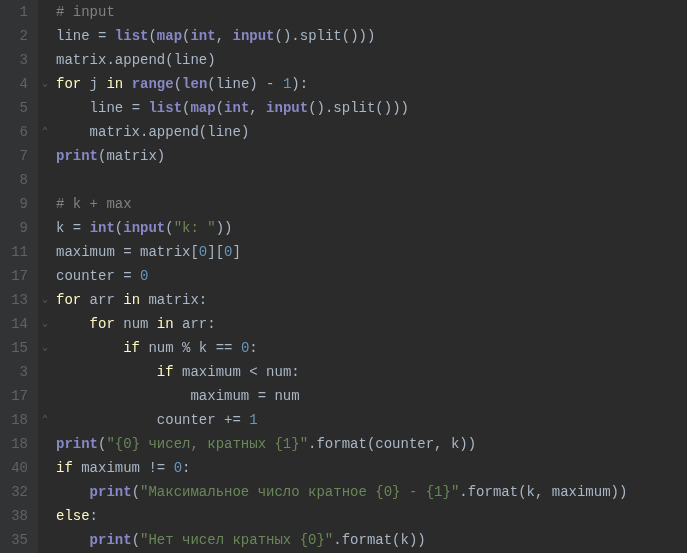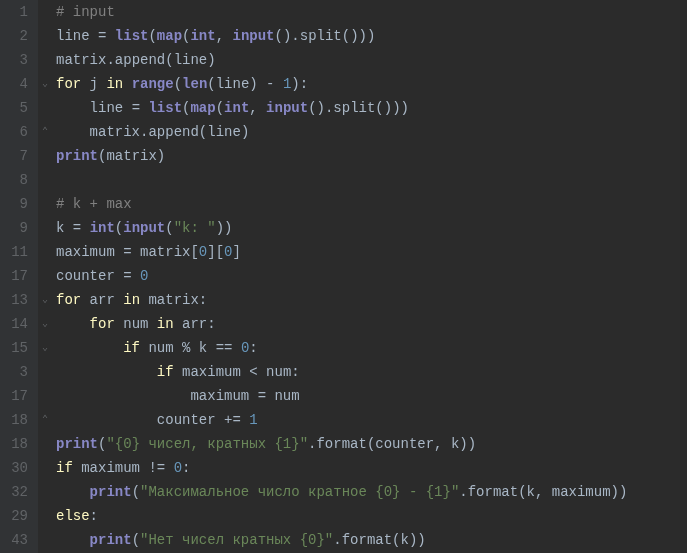--- a/index.html
+++ b/index.html
@@ -76,24 +76,24 @@
       <div class="gutter-line">9</div>
       <div class="gutter-line">11</div>
       <div class="gutter-line">17</div>
       <div class="gutter-line">13</div>
       <div class="gutter-line">14</div>
       <div class="gutter-line">15</div>
       <div class="gutter-line">3</div>
       <div class="gutter-line">17</div>
       <div class="gutter-line">18</div>
       <div class="gutter-line">18</div>
-      <div class="gutter-line">30</div>
+      <div class="gutter-line">40</div>
       <div class="gutter-line">32</div>
-      <div class="gutter-line">29</div>
-      <div class="gutter-line">43</div>
+      <div class="gutter-line">38</div>
+      <div class="gutter-line">35</div>
     </div>
   <div class="fold-col" id="foldcol">
       <div class="fold-mark" style="top: 79px;">⌄</div>
       <div class="fold-mark" style="top: 127px;">⌃</div>
       <div class="fold-mark" style="top: 295px;">⌄</div>
       <div class="fold-mark" style="top: 319px;">⌄</div>
       <div class="fold-mark" style="top: 343px;">⌄</div>
       <div class="fold-mark" style="top: 415px;">⌃</div>
     </div>
   <div class="code" id="code"><div class="code-line"><span class="c-comment"># input</span></div><div class="code-line"><span class="c-ident">line </span><span class="c-punct">= </span><span class="c-builtin">list</span><span class="c-punct">(</span><span class="c-builtin">map</span><span class="c-punct">(</span><span class="c-builtin">int</span><span class="c-punct">, </span><span class="c-builtin">input</span><span class="c-punct">().</span><span class="c-ident">split</span><span class="c-punct">()))</span></div><div class="code-line"><span class="c-ident">matrix</span><span class="c-punct">.</span><span class="c-ident">append</span><span class="c-punct">(</span><span class="c-ident">line</span><span class="c-punct">)</span></div><div class="code-line"><span class="c-keyword">for</span><span class="c-ident"> j </span><span class="c-keyword">in</span><span class="c-ident"> </span><span class="c-builtin">range</span><span class="c-punct">(</span><span class="c-builtin">len</span><span class="c-punct">(</span><span class="c-ident">line</span><span class="c-punct">) - </span><span class="c-number">1</span><span class="c-punct">):</span></div><div class="code-line">    <span class="c-ident">line </span><span class="c-punct">= </span><span class="c-builtin">list</span><span class="c-punct">(</span><span class="c-builtin">map</span><span class="c-punct">(</span><span class="c-builtin">int</span><span class="c-punct">, </span><span class="c-builtin">input</span><span class="c-punct">().</span><span class="c-ident">split</span><span class="c-punct">()))</span></div><div class="code-line">    <span class="c-ident">matrix</span><span class="c-punct">.</span><span class="c-ident">append</span><span class="c-punct">(</span><span class="c-ident">line</span><span class="c-punct">)</span></div><div class="code-line"><span class="c-builtin">print</span><span class="c-punct">(</span><span class="c-ident">matrix</span><span class="c-punct">)</span></div><div class="code-line">&nbsp;</div><div class="code-line"><span class="c-comment"># k + max</span></div><div class="code-line"><span class="c-ident">k </span><span class="c-punct">= </span><span class="c-builtin">int</span><span class="c-punct">(</span><span class="c-builtin">input</span><span class="c-punct">(</span><span class="c-string">"k: "</span><span class="c-punct">))</span></div><div class="code-line"><span class="c-ident">maximum </span><span class="c-punct">= </span><span class="c-ident">matrix</span><span class="c-punct">[</span><span class="c-number">0</span><span class="c-punct">][</span><span class="c-number">0</span><span class="c-punct">]</span></div><div class="code-line"><span class="c-ident">counter </span><span class="c-punct">= </span><span class="c-number">0</span></div><div class="code-line"><span class="c-keyword">for</span><span class="c-ident"> arr </span><span class="c-keyword">in</span><span class="c-ident"> matrix</span><span class="c-punct">:</span></div><div class="code-line">    <span class="c-keyword">for</span><span class="c-ident"> num </span><span class="c-keyword">in</span><span class="c-ident"> arr</span><span class="c-punct">:</span></div><div class="code-line">        <span class="c-keyword">if</span><span class="c-ident"> num </span><span class="c-punct">% </span><span class="c-ident">k </span><span class="c-punct">== </span><span class="c-number">0</span><span class="c-punct">:</span></div><div class="code-line">            <span class="c-keyword">if</span><span class="c-ident"> maximum </span><span class="c-punct">&lt; </span><span class="c-ident">num</span><span class="c-punct">:</span></div><div class="code-line">                <span class="c-ident">maximum </span><span class="c-punct">= </span><span class="c-ident">num</span></div><div class="code-line">            <span class="c-ident">counter </span><span class="c-punct">+= </span><span class="c-number">1</span></div><div class="code-line"><span class="c-builtin">print</span><span class="c-punct">(</span><span class="c-string">"{0} чисел, кратных {1}"</span><span class="c-punct">.</span><span class="c-ident">format</span><span class="c-punct">(</span><span class="c-ident">counter</span><span class="c-punct">, </span><span class="c-ident">k</span><span class="c-punct">))</span></div><div class="code-line"><span class="c-keyword">if</span><span class="c-ident"> maximum </span><span class="c-punct">!= </span><span class="c-number">0</span><span class="c-punct">:</span></div><div class="code-line">    <span class="c-builtin">print</span><span class="c-punct">(</span><span class="c-string">"Максимальное число кратное {0} - {1}"</span><span class="c-punct">.</span><span class="c-ident">format</span><span class="c-punct">(</span><span class="c-ident">k</span><span class="c-punct">, </span><span class="c-ident">maximum</span><span class="c-punct">))</span></div><div class="code-line"><span class="c-keyword">else</span><span class="c-punct">:</span></div><div class="code-line">    <span class="c-builtin">print</span><span class="c-punct">(</span><span class="c-string">"Нет чисел кратных {0}"</span><span class="c-punct">.</span><span class="c-ident">format</span><span class="c-punct">(</span><span class="c-ident">k</span><span class="c-punct">))</span></div></div>

